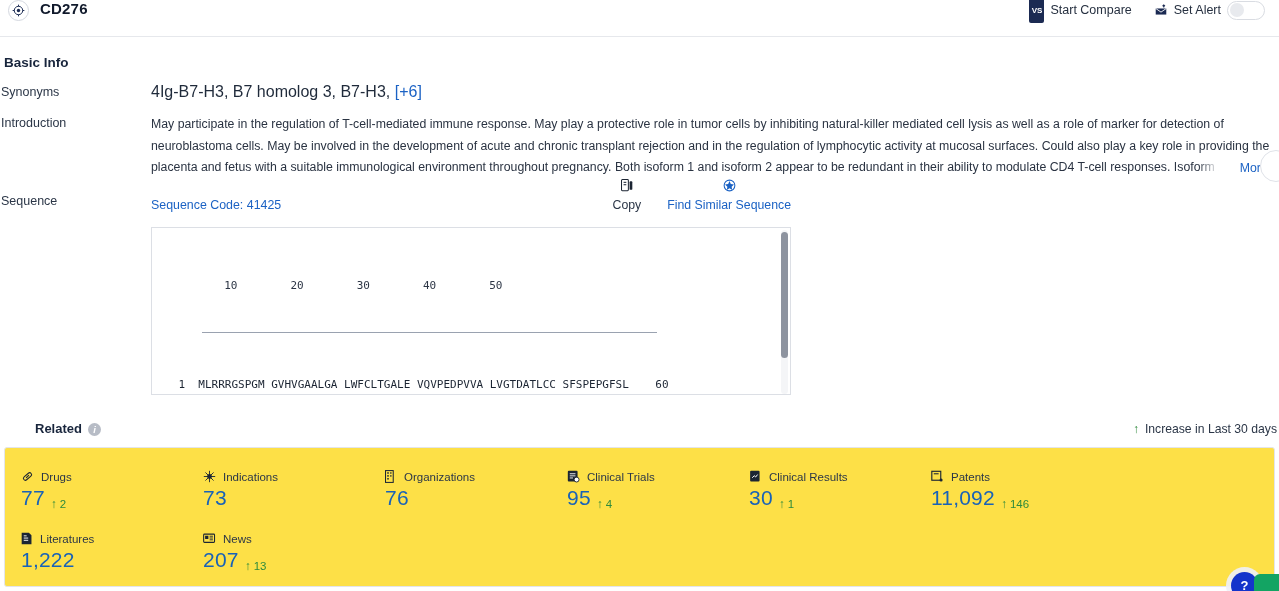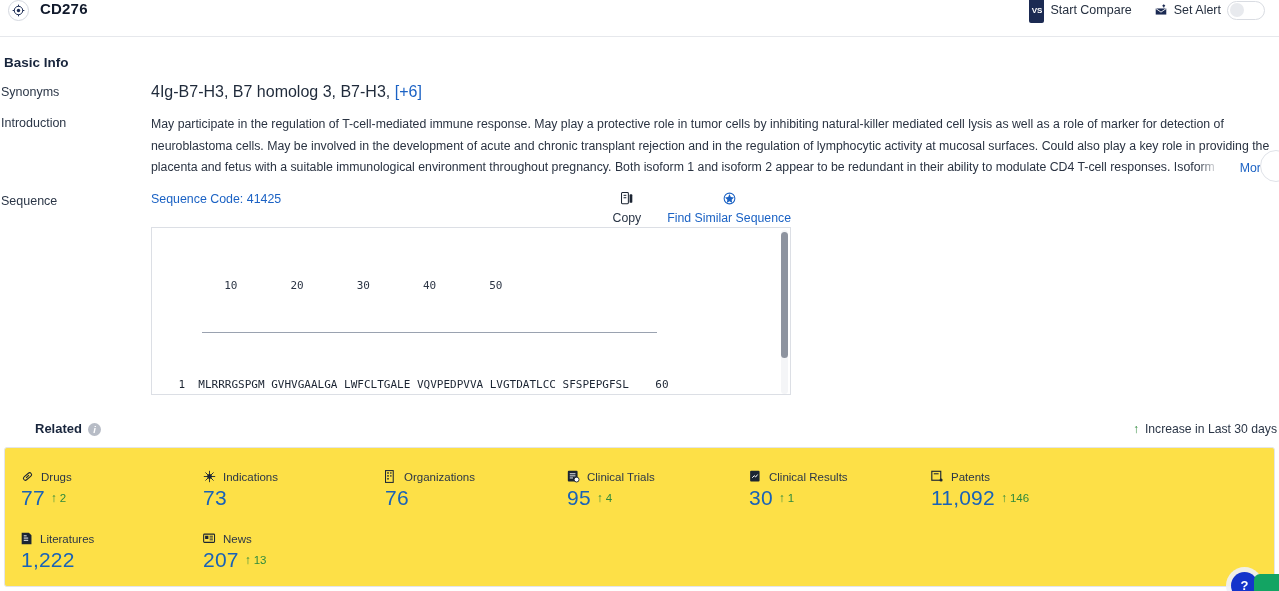--- a/index.html
+++ b/index.html
@@ -125,21 +125,21 @@
     font-size: 12.3px;
     color: #1b62c4;
     cursor: pointer;
     white-space: nowrap;
   }
   .more-link .chev { font-size: 11px; margin-left: 2px; }
 
   
   .seq-head {
     display: flex;
-    align-items: flex-start;
+    align-items: flex-end;
     height: 20px;
   }
   .seq-code {
     font-size: 12.4px;
     color: #1b62c4;
     cursor: pointer;
   }
   .seq-tools {
     margin-left: auto;
     display: flex;
@@ -244,21 +244,21 @@
     display: grid;
     grid-template-columns: repeat(6, 182px);
     row-gap: 22px;
   }
   .stat-label {
     display: flex; align-items: center; gap: 7px;
     font-size: 11.5px;
     color: #2b3647;
   }
   .stat-value-row {
-    display: flex; align-items: center; gap: 6px;
+    display: flex; align-items: flex-end; gap: 6px;
     margin-top: 3px;
   }
   .stat-value {
     font-size: 21px;
     color: #1862b8;
     font-weight: normal;
     letter-spacing: .2px;
     cursor: pointer;
   }
   .stat-delta {

